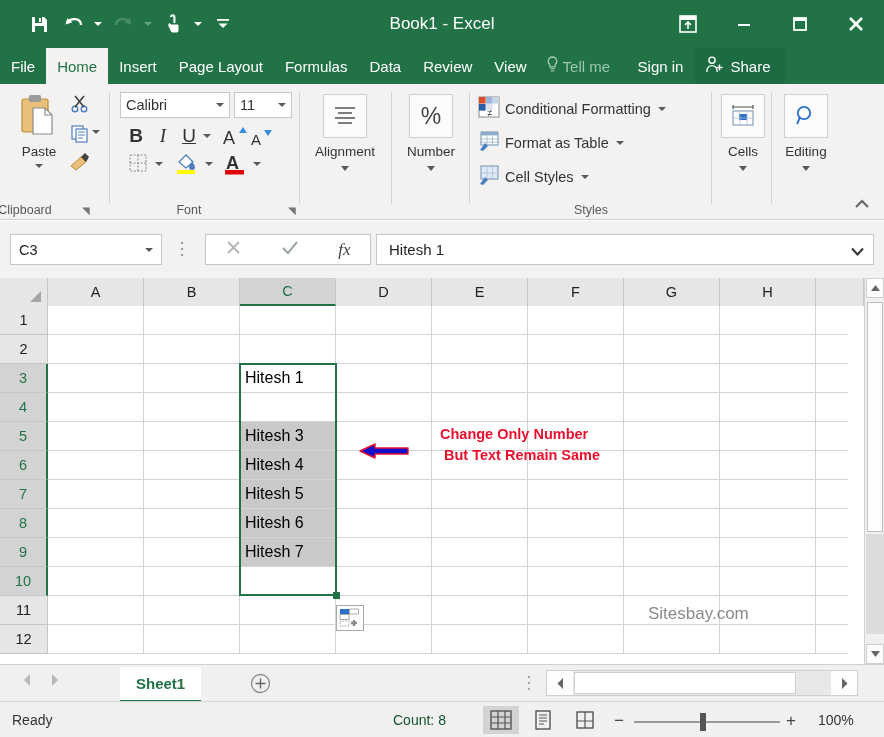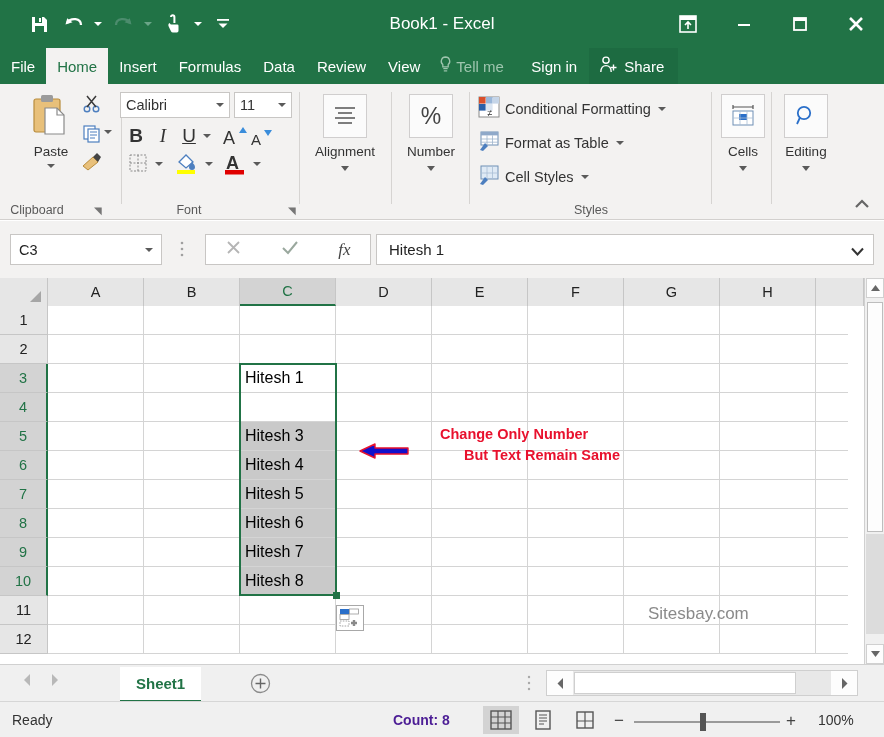--- a/index.html
+++ b/index.html
@@ -237,21 +237,21 @@
     display:flex; align-items:center; justify-content:center;
   }
   .hs-thumb { position:absolute; left:27px; top:1px; width:222px; height:22px; background:#fff; border:1px solid #cfcfcf; }
 
   
   .statusbar {
     position:absolute; left:0; top:701px; width:884px; height:36px;
     background:#f0f0f0; border-top:1px solid #d6d6d6;
   }
   .status-ready { position:absolute; left:12px; top:10px; font-size:14px; color:#333; }
-  .status-count { position:absolute; left:393px; top:10px; font-size:14px; color:#4c1d95;font-weight:bold; }
+  .status-count { position:absolute; left:393px; top:10px; font-size:14px; color:#14532d; }
   .view-btn {
     position:absolute; top:4px; width:36px; height:28px;
     display:flex; align-items:center; justify-content:center;
   }
   .view-btn.active { background:#d3d3d3; }
   .zoom-minus { position:absolute; left:614px; top:9px; color:#444; font-size:17px; }
   .zoom-track { position:absolute; left:634px; top:19px; width:146px; height:2px; background:#9a9a9a; }
   .zoom-thumb { position:absolute; left:700px; top:11px; width:6px; height:18px; background:#555; }
   .zoom-plus { position:absolute; left:786px; top:9px; color:#444; font-size:17px; }
   .zoom-pct { position:absolute; left:818px; top:10px; font-size:14px; color:#333; }
@@ -330,20 +330,21 @@
             <path d="M4 4 L16 16 M16 4 L4 16" stroke="#fff" stroke-width="2.6"></path>
           </svg>
       </div>
     </div>
   </div>
 
   <div class="tabstrip">
     <div class="tab">File</div>
     <div class="tab active">Home</div>
     <div class="tab">Insert</div>
+    <div class="tab">Page Layout</div>
     <div class="tab">Formulas</div>
     <div class="tab">Data</div>
     <div class="tab">Review</div>
     <div class="tab">View</div>
     <div class="tellme">
       <span>
         <svg width="13" height="17" viewBox="0 0 13 17">
             <path d="M6.5 1 a4.3 4.3 0 0 1 2.7 7.6 v2.2 h-5.4 V8.6 A4.3 4.3 0 0 1 6.5 1z" fill="none" stroke="#9ec5ae" stroke-width="1.3"></path>
             <rect x="4.3" y="12" width="4.4" height="1.2" fill="#9ec5ae"></rect>
             <rect x="4.8" y="14.3" width="3.4" height="1.2" fill="#9ec5ae"></rect>
@@ -359,21 +360,21 @@
             <path d="M1.8 17 c0-4 2.3-6.4 5.2-6.4 s5.2 2.4 5.2 6.4" fill="none" stroke="#fff" stroke-width="1.4"></path>
             <path d="M14.5 9.5 v6 M11.5 12.5 h6" stroke="#fff" stroke-width="1.4"></path>
           </svg>
       </span>
       <span>Share</span>
     </div>
   </div>
 
   <div class="ribbon">
 
-    <div class="rgroup" style="left:12px; width:102px;text-decoration:underline;">
+    <div class="rgroup" style="left:0; width:102px;text-decoration:underline;">
       <div class="paste-big">
         <svg width="46" height="50" viewBox="0 0 46 50">
           <rect x="6" y="7" width="26" height="33" rx="2" fill="#e8c07a" stroke="#b88c3d" stroke-width="1.2"></rect>
           <rect x="13" y="3" width="12" height="7" rx="1.5" fill="#9b9b9b"></rect>
           <path d="M17 16 h12 l7 7 v19 H17 z" fill="#fff" stroke="#8a8a8a" stroke-width="1.2"></path>
           <path d="M29 16 v7 h7" fill="none" stroke="#8a8a8a" stroke-width="1.2"></path>
         </svg>
         <span class="paste-label">Paste</span>
         <i class="caret-dn" style="border-top-color:#5a5a5a;margin-top:5px;"></i>
       </div>
@@ -760,35 +761,32 @@
       </div>
       <div class="cell selfill" style="left:192px;top:174px;width:96px;height:29px;">
         <span class="ctext">Hitesh 5</span>
       </div>
       <div class="cell selfill" style="left:192px;top:203px;width:96px;height:29px;">
         <span class="ctext">Hitesh 6</span>
       </div>
       <div class="cell selfill" style="left:192px;top:232px;width:96px;height:29px;">
         <span class="ctext">Hitesh 7</span>
       </div>
-      <div class="cell selfill" style="left:192px;top:261px;width:96px;height:29px;">
-        <span class="ctext">Hitesh 8</span>
-      </div>
 
       <div class="selbox" style="left:191px;top:57px;width:98px;height:233px;"></div>
       <div class="fillhandle" style="left:285px;top:286px;"></div>
 
       <div style="position:absolute;left:310px;top:134px;">
         <svg width="52" height="22" viewBox="0 0 52 22">
           <path d="M2 11 L17 4 L17 8 L50 8 L50 14 L17 14 L17 18 Z" fill="#1111cc" stroke="#e8112d" stroke-width="1.4" stroke-linejoin="round"></path>
         </svg>
       </div>
 
       <div class="annot" style="left:392px;top:119px;">Change Only Number</div>
-      <div class="annot" style="left:416px;top:140px;">But Text Remain Same</div>
+      <div class="annot" style="left:396px;top:140px;">But Text Remain Same</div>
 
       <div class="autofill-btn" style="left:288px;top:299px;">
         <svg width="26" height="24" viewBox="0 0 26 24">
           <rect x="3" y="3" width="9" height="5" fill="#2a6fc9"></rect>
           <rect x="12.5" y="3" width="9" height="5" fill="#fff" stroke="#9a9a9a" stroke-width="0.8"></rect>
           <rect x="3" y="8.5" width="9" height="5" fill="#fff" stroke="#9a9a9a" stroke-width="0.8"></rect>
           <rect x="3" y="15" width="9" height="5" fill="none" stroke="#9a9a9a" stroke-width="0.9" stroke-dasharray="1.6 1.2"></rect>
           <path d="M17 14 v6 M14 17 h6" stroke="#8a8a8a" stroke-width="2.4"></path>
         </svg>
       </div>

